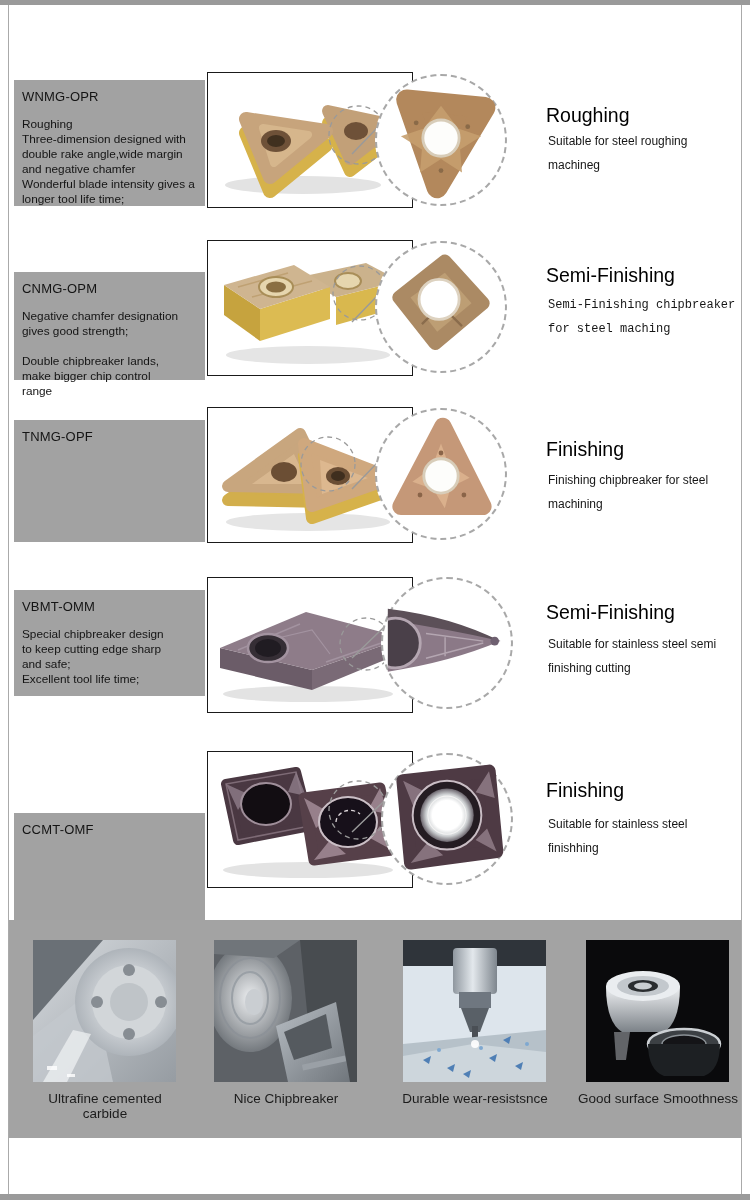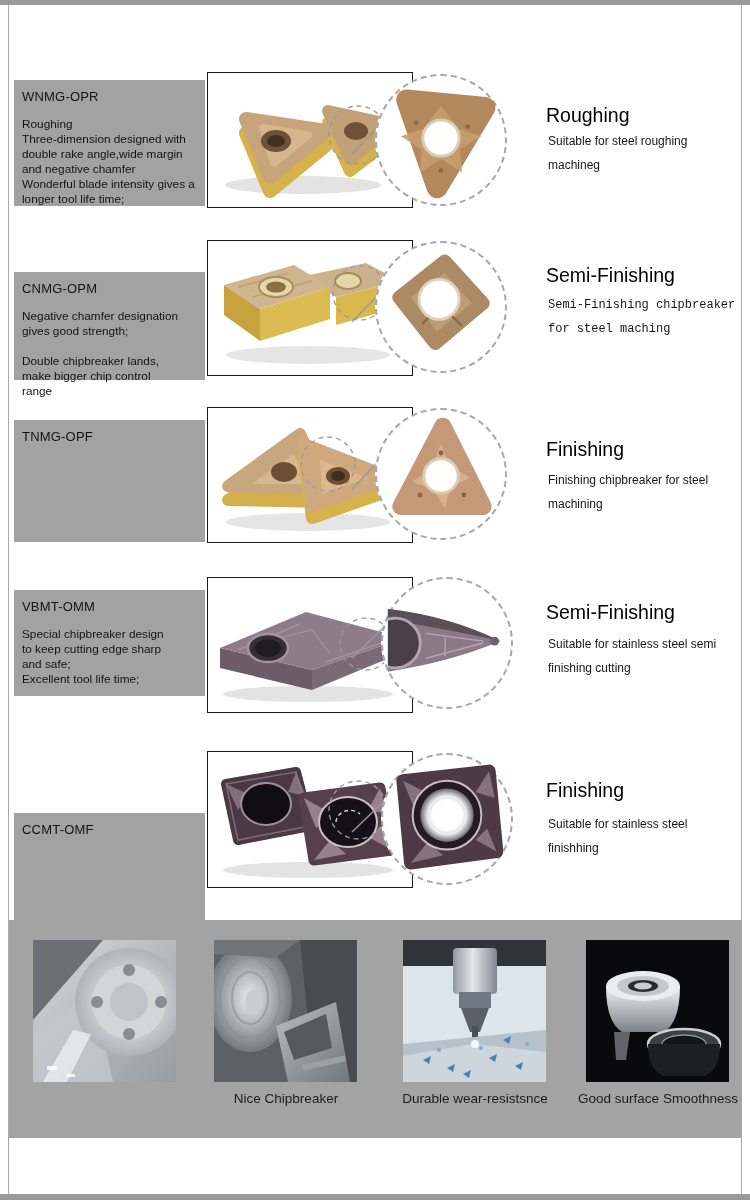--- a/index.html
+++ b/index.html
@@ -290,20 +290,21 @@
       <circle cx="96" cy="62" r="37" fill="#d2d6d9"></circle>
       <circle cx="96" cy="62" r="19" fill="#bfc4c8"></circle>
       <circle cx="96" cy="30" r="6" fill="#878d93"></circle>
         <circle cx="128" cy="62" r="6" fill="#878d93"></circle>
       <circle cx="96" cy="94" r="6" fill="#878d93"></circle>
         <circle cx="64" cy="62" r="6" fill="#878d93"></circle>
       <polygon points="10,142 40,90 58,94 34,142" fill="#eef0f2" opacity="0.75"></polygon>
       <rect x="14" y="126" width="10" height="4" fill="#ffffff" opacity="0.8"></rect>
       <rect x="34" y="134" width="8" height="3" fill="#ffffff" opacity="0.8"></rect>
     </svg>
+    <div class="feature-caption">Ultrafine cemented carbide</div>
   </div>
 
   <div class="feature" style="left:205px;">
     <svg width="143" height="142" viewBox="0 0 143 142">
       <defs>
         <radialGradient id="disc2">
             <stop offset="0%" stop-color="#eceef0"></stop>
             <stop offset="100%" stop-color="#74797e"></stop>
           </radialGradient>
         <linearGradient id="tool2" x1="0" y1="0" x2="1" y2="1">

